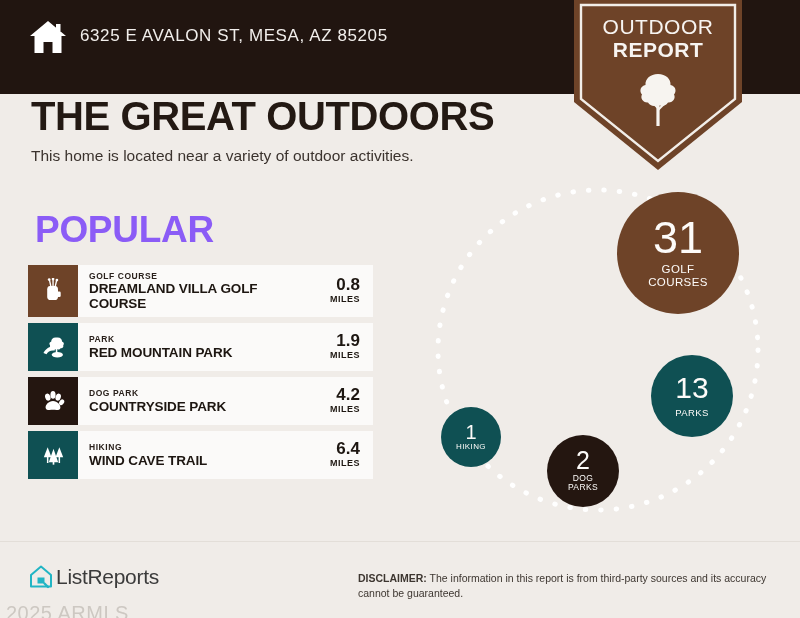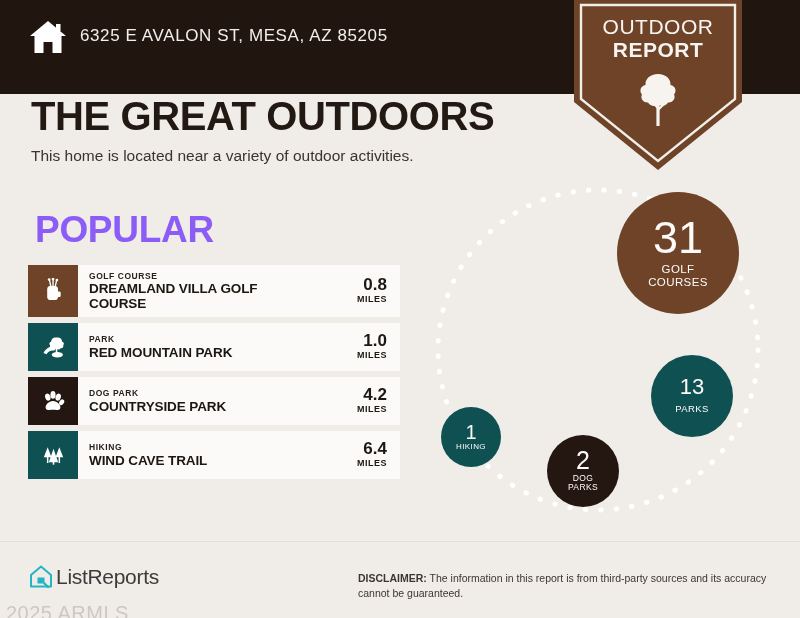--- a/index.html
+++ b/index.html
@@ -96,21 +96,21 @@
     font-weight: 700;
     color: #8b5cf6;
     letter-spacing: -0.3px;
     margin: 4px;
     line-height: 1;
   }
 
   #popular-list {
     position: absolute;
     left: 28px; top: 265px;
-    width: 372px;
+    width: 345px;
   }
   .poi-row {
     position: relative;
     display: flex;
     align-items: stretch;
     background: #fbfaf9;
     margin-bottom: 6px;
     height: 48px;
   }
   .poi-row.tall { height: 52px; }
@@ -203,21 +203,21 @@
     background: #6e4328;
   }
   #bubble-golf .bubble-num { font-size: 45px; margin-bottom: 3px; }
   #bubble-golf .bubble-label { font-size: 11.5px; }
 
   #bubble-parks {
     left: 256px; top: 185px;
     width: 82px; height: 82px;
     background: #0f5053;
   }
-  #bubble-parks .bubble-num { font-size: 22px; margin-bottom: 6px; }
+  #bubble-parks .bubble-num { font-size: 30px; margin-bottom: 6px; }
   #bubble-parks .bubble-label { font-size: 9.5px; }
 
   #bubble-dogparks {
     left: 152px; top: 265px;
     width: 72px; height: 72px;
     background: #241610;
   }
   #bubble-dogparks .bubble-num { font-size: 25px; margin-bottom: 1px; }
   #bubble-dogparks .bubble-label { font-size: 8.5px; }
 
@@ -375,21 +375,21 @@
             <path d="M4 22 C7 16 12 14 17 15 L17 19 C12 18.5 9 20 7.5 23.5 Z" fill="#ffffff"></path>
             <ellipse cx="20" cy="24" rx="6.5" ry="3.2" fill="#ffffff"></ellipse>
           </svg>
         </span>
       </div>
       <div class="poi-text">
         <div class="poi-category">PARK</div>
         <div class="poi-name">RED MOUNTAIN PARK</div>
       </div>
       <div class="poi-dist">
-        <div class="poi-dist-num">1.0</div>
+        <div class="poi-dist-num">1.9</div>
         <div class="poi-dist-unit">MILES</div>
       </div>
     </div>
 
     <div class="poi-row">
       <div class="poi-icon-tile" style="background:#241610;">
         <span>
           <svg viewBox="0 0 30 30" width="26" height="26" aria-hidden="true">
             <ellipse cx="9" cy="10.5" rx="3" ry="4.2" fill="#ffffff" transform="rotate(-18 9 10.5)"></ellipse>
             <ellipse cx="15" cy="8" rx="3" ry="4.4" fill="#ffffff"></ellipse>

